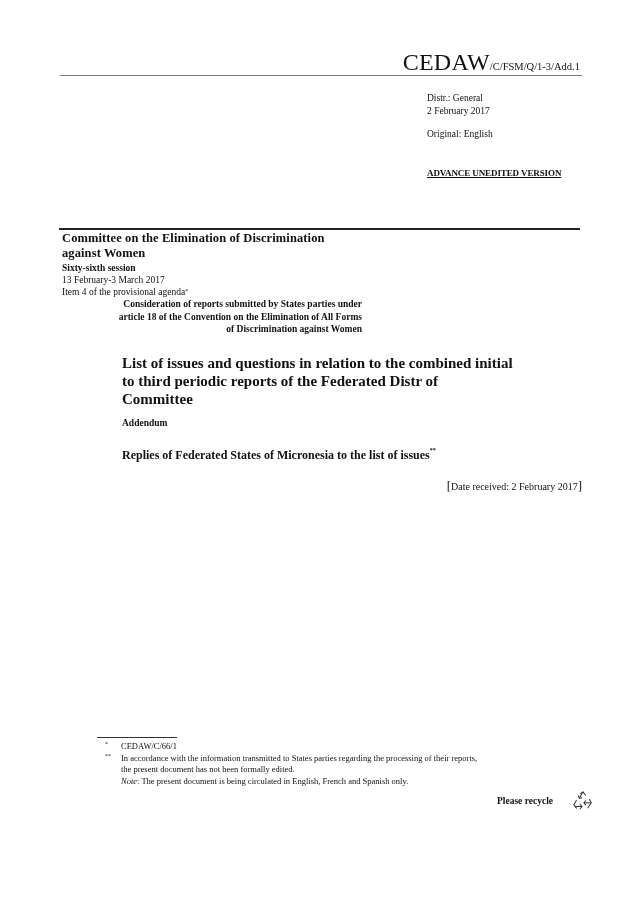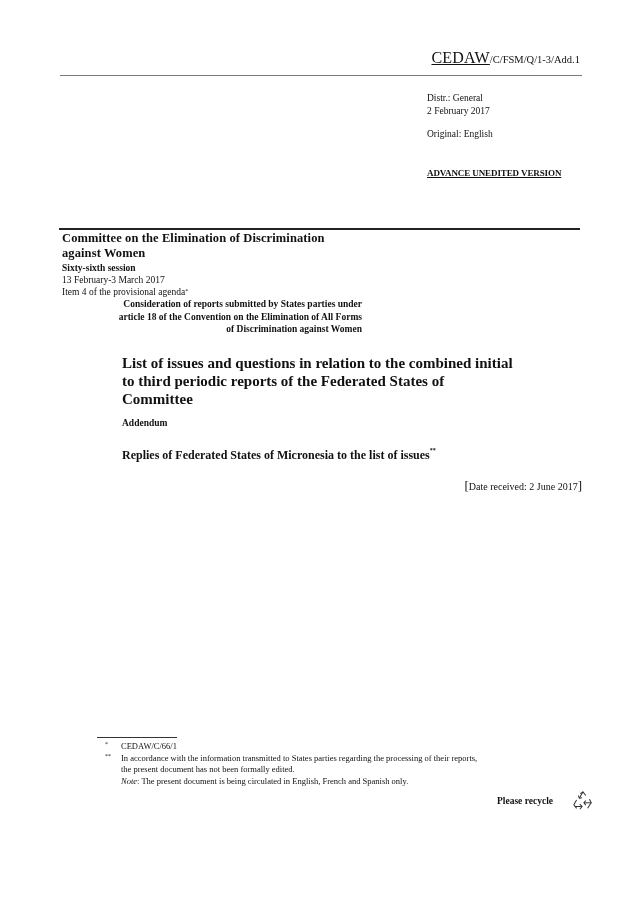--- a/index.html
+++ b/index.html
@@ -18,23 +18,22 @@
     .abs { position: absolute; }
 
     
     .symbol {
       right: 60px;
       top: 50px;
       white-space: nowrap;
       line-height: 1;
     }
     .symbol .main {
-      font-size: 16px;
+      font-size: 24px;
       letter-spacing: 0.2px;
-      text-decoration: underline;
     }
     .symbol .suffix {
       font-size: 10.5px;
     }
     .top-rule {
       left: 60px;
       top: 75px;
       width: 522px;
       height: 0;
       border-top: 1.5px solid #7a7a7a;
@@ -196,27 +195,27 @@
   <div class="item"><span>Item 4 of the provisional agenda</span><sup class="fn">*</sup></div>
   <div class="consideration">
     <div>Consideration of reports submitted by States parties under</div>
     <div>article 18 of the Convention on the Elimination of All Forms</div>
     <div>of Discrimination against Women</div>
   </div>
 </div>
 
 <div class="abs title">
   <div>List of issues and questions in relation to the combined initial</div>
-  <div>to third periodic reports of the Federated States of</div>
+  <div>to third periodic reports of the Federated Distr of</div>
   <div>Committee</div>
 </div>
 <div class="abs addendum">Addendum</div>
 <div class="abs replies"><span>Replies of Federated States of Micronesia to the list of issues</span><sup class="fn">**</sup></div>
 <div class="abs date-received">
-  <span class="br">[</span><span>Date received: 2 June 2017</span><span class="br">]</span>
+  <span class="br">[</span><span>Date received: 2 February 2017</span><span class="br">]</span>
 </div>
 
 <div class="abs fn-rule"></div>
 <div class="abs footnotes">
   <div class="row">
     <span class="mark">*</span>
     <div>CEDAW/C/66/1</div>
   </div>
   <div class="row">
     <span class="mark">**</span>

